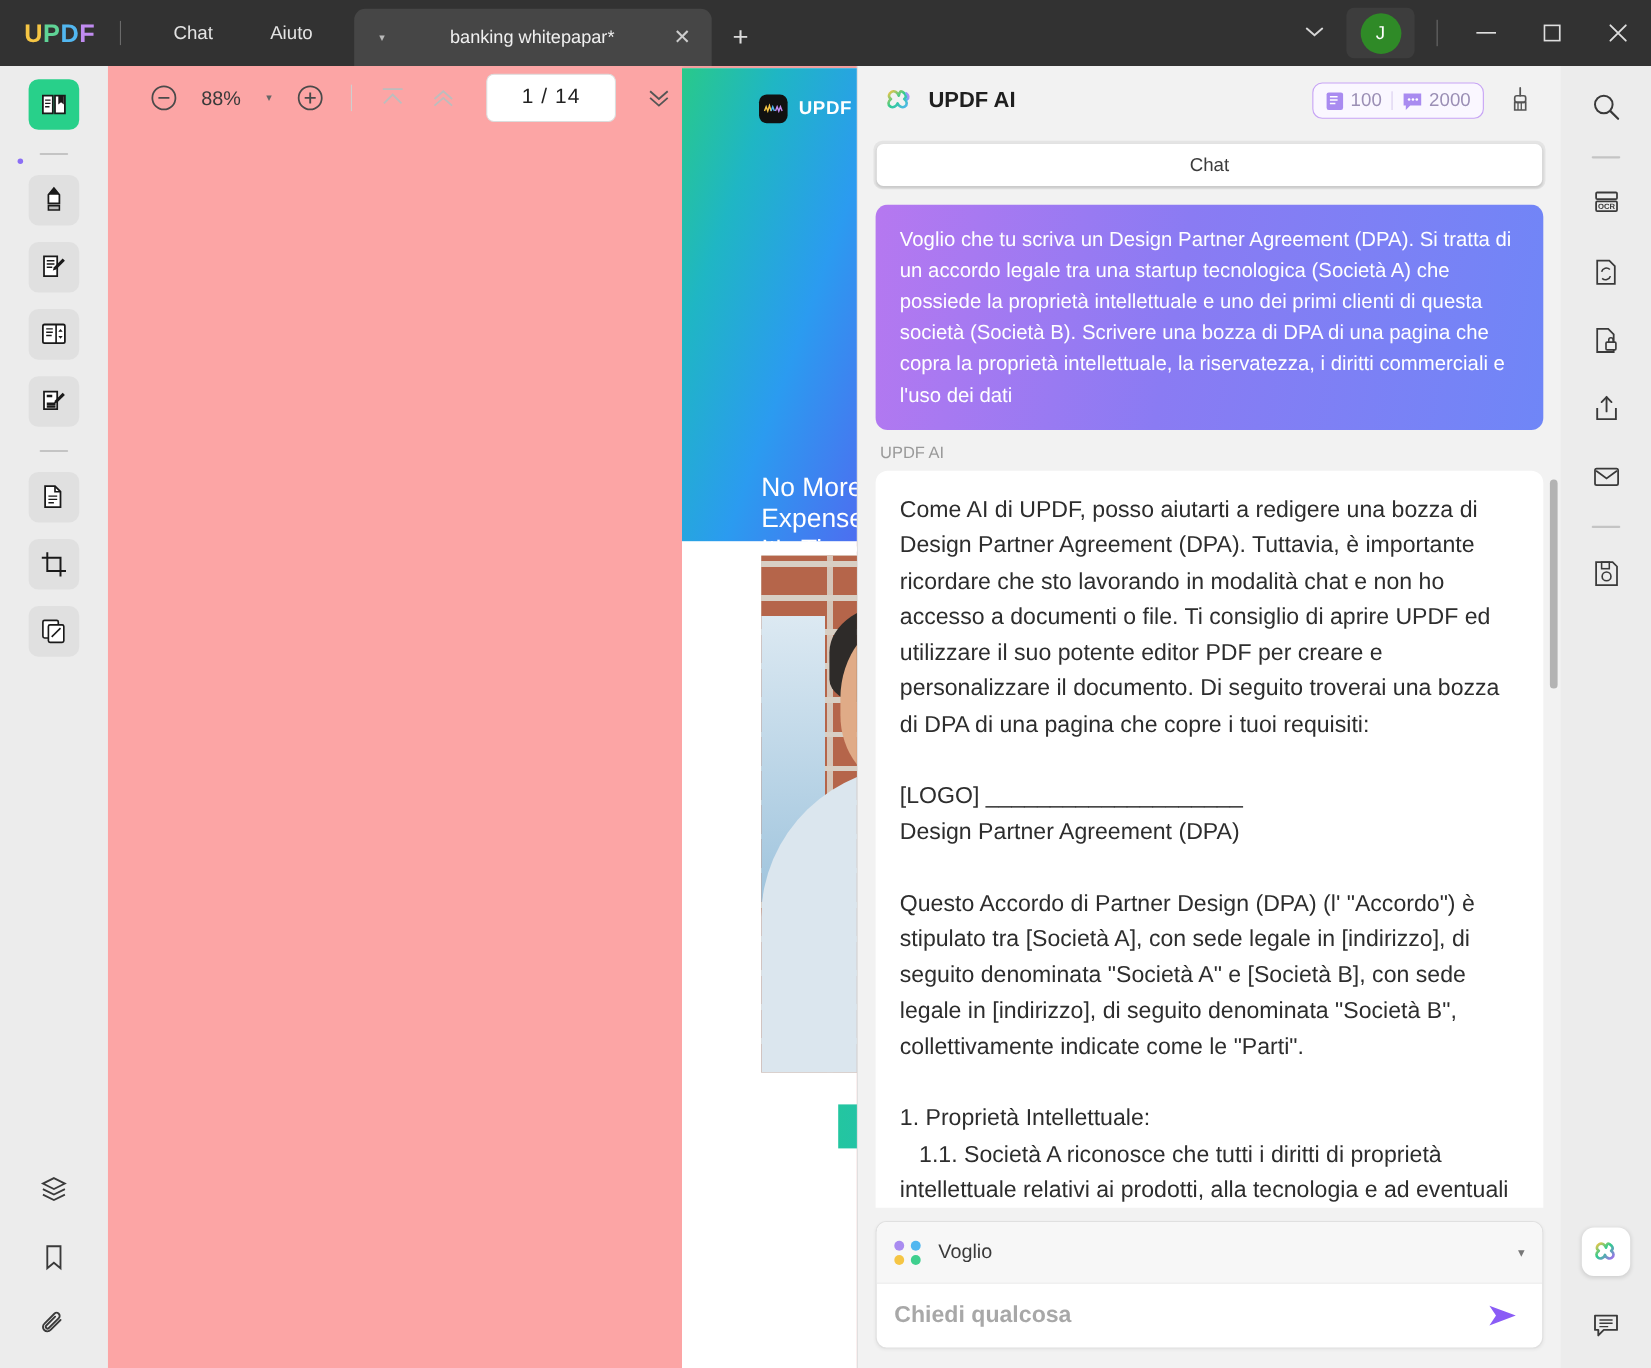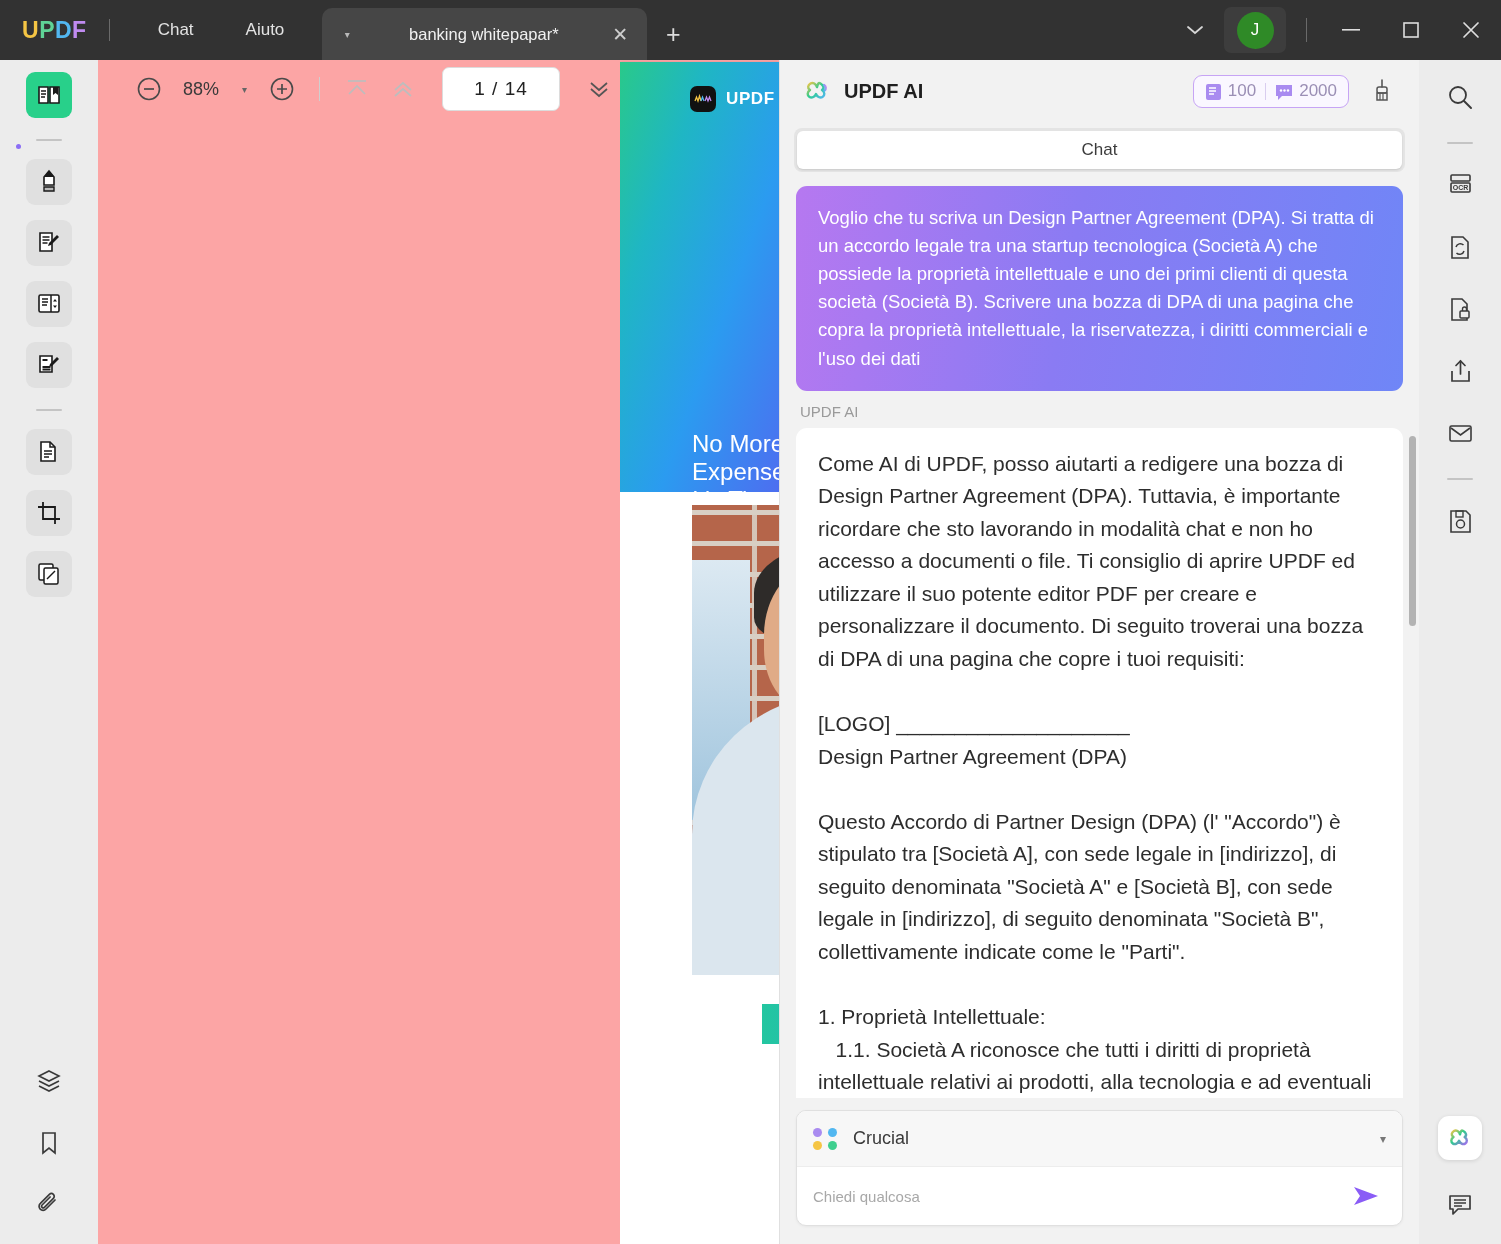--- a/index.html
+++ b/index.html
@@ -148,22 +148,22 @@
     background: #b3b3b3; border-radius: 4px; cursor: pointer; }
   .composer { margin: 12px 16px 18px; border: 1px solid #e0e0e0; border-radius: 10px;
     background: #fff; overflow: hidden; box-shadow: 0 1px 3px rgba(0,0,0,.05); }
   .prompt-row { height: 56px; background: #f7f7f7; display: flex; align-items: center;
     padding: 0 16px; gap: 14px; cursor: pointer; border-bottom: 1px solid #ededed; }
   .dots { display: grid; grid-template-columns: 11px 11px; grid-gap: 4px; }
   .dot { width: 9px; height: 9px; border-radius: 50%; }
   .prompt-label { flex: 1; font-size: 18px; color: #3a3a3a; }
   .prompt-caret { color: #777; font-size: 12px; }
   .input-row { height: 58px; display: flex; align-items: center; padding: 0 16px; }
-  .chat-input { flex: 1; border: none; outline: none; font-size: 15px;
-    color: #0369a1; background: transparent; font-family: "Liberation Sans", sans-serif; }
+  .chat-input { flex: 1; border: none; outline: none; font-size: 21px;
+    color: #0369a1; background: transparent; font-family: "Liberation Sans", sans-serif; font-weight: bold; }
   .chat-input::placeholder { color: #a8a8a8; }
   .send-btn { width: 40px; display: flex; align-items: center; justify-content: center; cursor: pointer; }
 
   
   .rail-right { width: 82px; background: #ececec; display: flex; flex-direction: column;
     align-items: center; padding-top: 14px; }
   .ai-fab { width: 44px; height: 44px; background: #fff; border-radius: 11px;
     display: flex; align-items: center; justify-content: center; margin-bottom: 22px;
     box-shadow: 0 1px 4px rgba(0,0,0,.12); cursor: pointer; }
 </style>
@@ -469,21 +469,21 @@
       </div>
 
       <div class="composer">
         <div class="prompt-row">
           <div class="dots">
             <div class="dot" style="background:#a98bf0"></div>
             <div class="dot" style="background:#52b7f0"></div>
             <div class="dot" style="background:#f5c544"></div>
             <div class="dot" style="background:#3ecf8e"></div>
           </div>
-          <div class="prompt-label">Crucial</div>
+          <div class="prompt-label">Voglio</div>
           <div class="prompt-caret">▾</div>
         </div>
         <div class="input-row">
           <input class="chat-input" placeholder="Chiedi qualcosa" style="">
           <div class="send-btn">
             <svg width="30" height="24" viewBox="0 0 30 24">
                 <path d="M3 3l24 9-24 9 6-9z" fill="#8a5cf6"></path>
               </svg>
           </div>
         </div>

